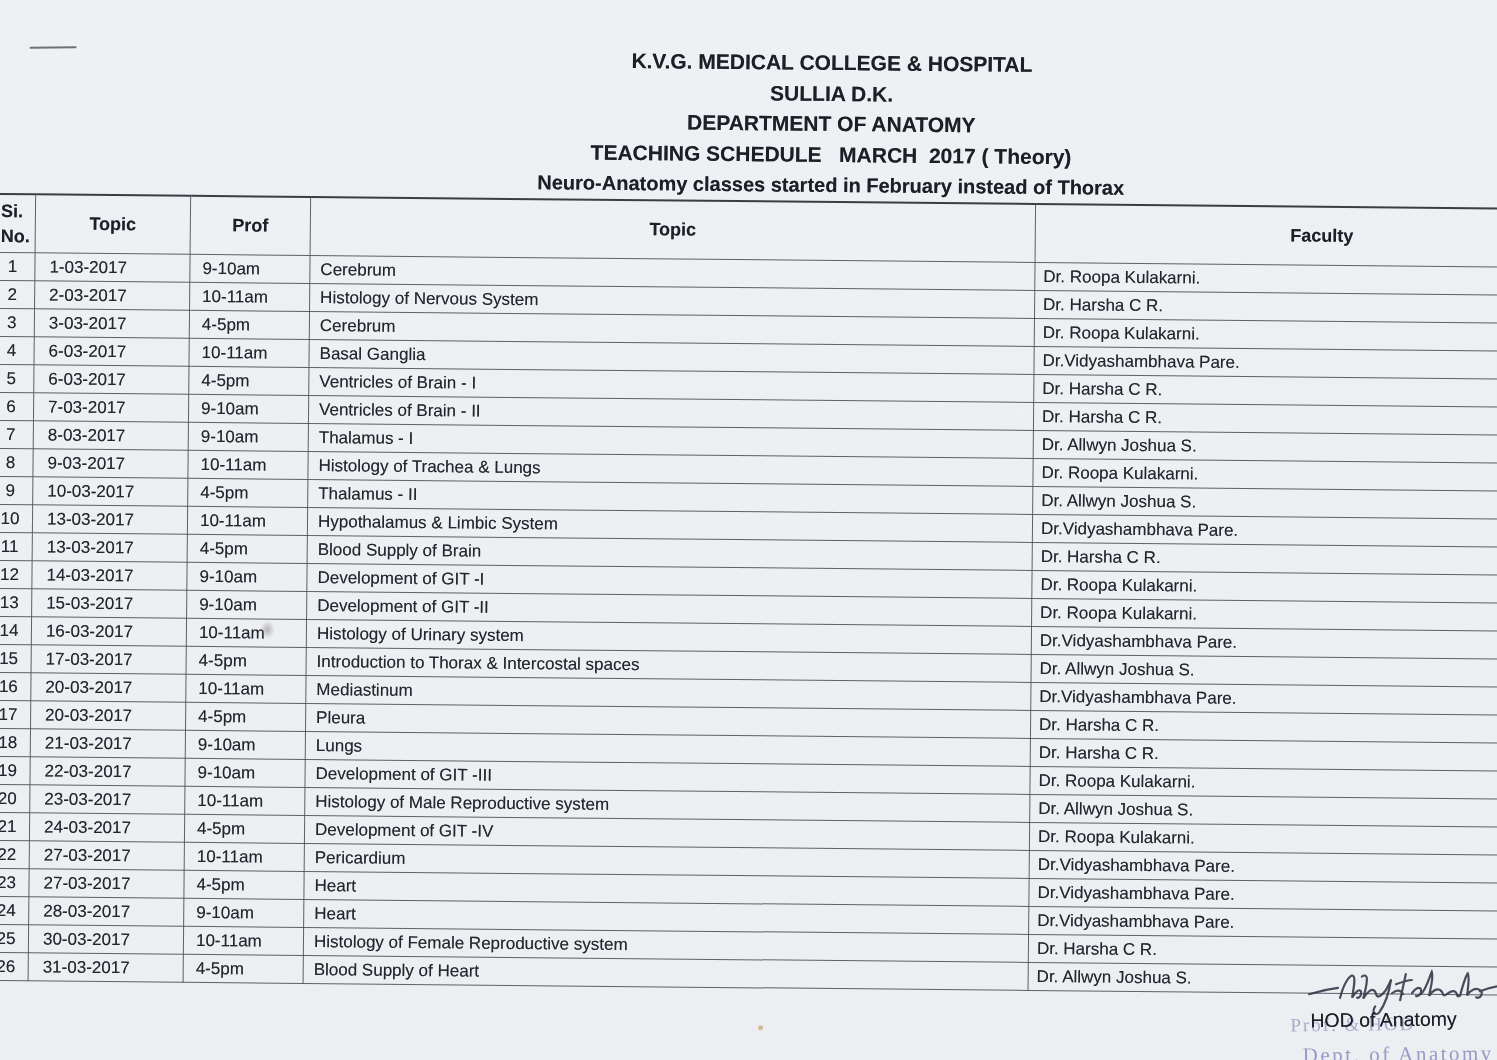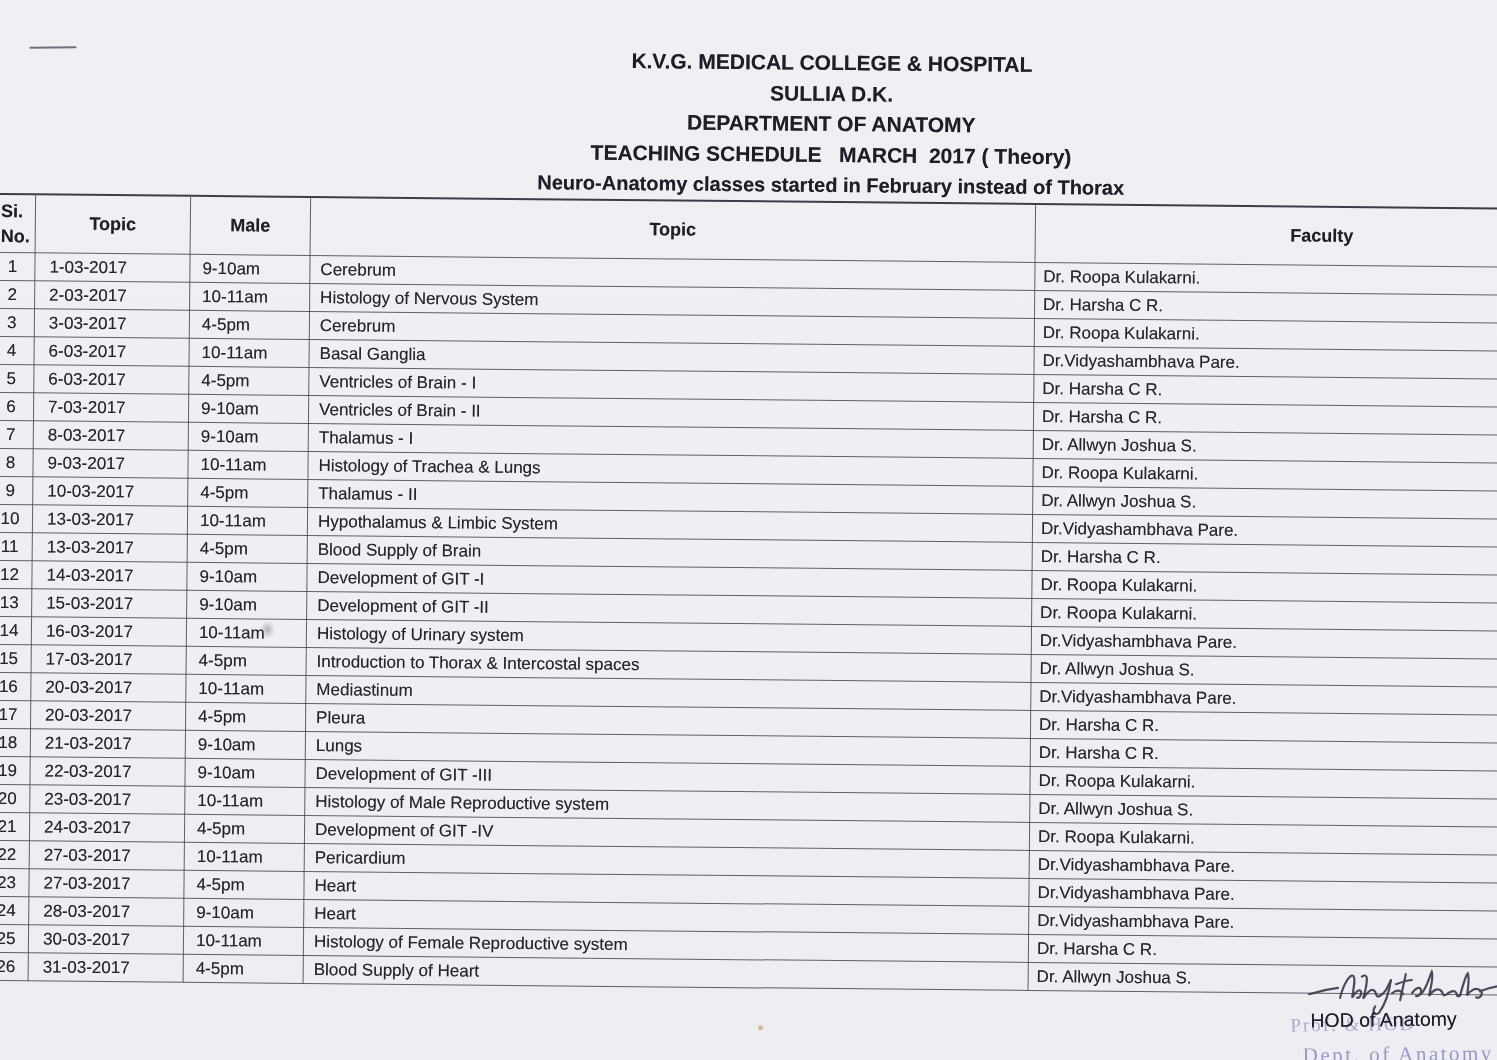--- a/index.html
+++ b/index.html
@@ -112,21 +112,21 @@
         <col class="c4">
         <col class="c5">
       </colgroup>
     <thead>
       <tr>
         <th class="h-si">
           <span>Si.</span><br>
           <span>No.</span>
         </th>
         <th>Topic</th>
-        <th>Male</th>
+        <th>Prof</th>
         <th>Topic</th>
         <th>Faculty</th>
       </tr>
     </thead>
     <tbody>
 
         <tr>
           <td class="c-si">1</td>
           <td class="c-date">1-03-2017</td>
           <td class="c-time">9-10am</td>

